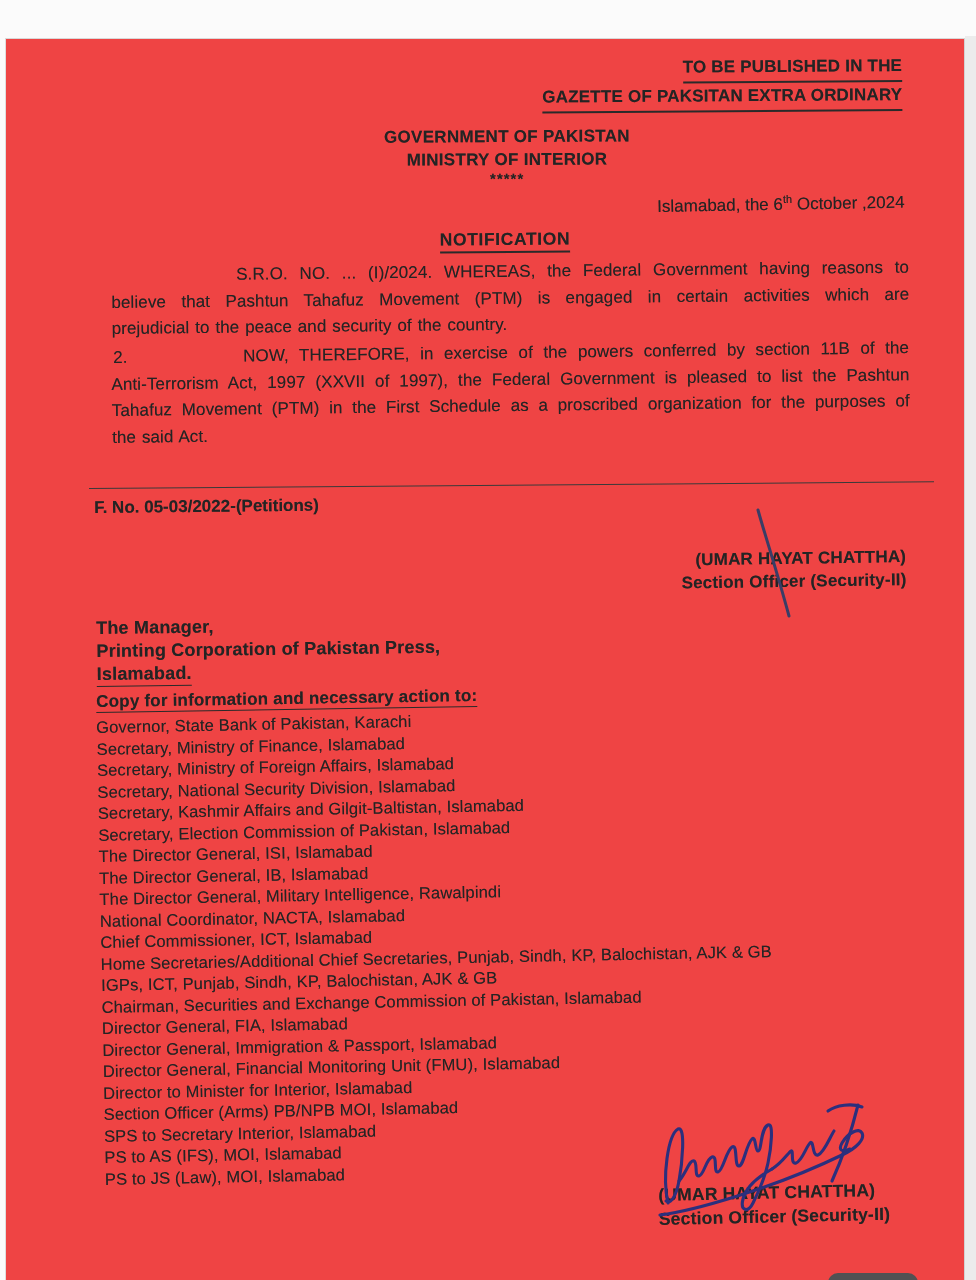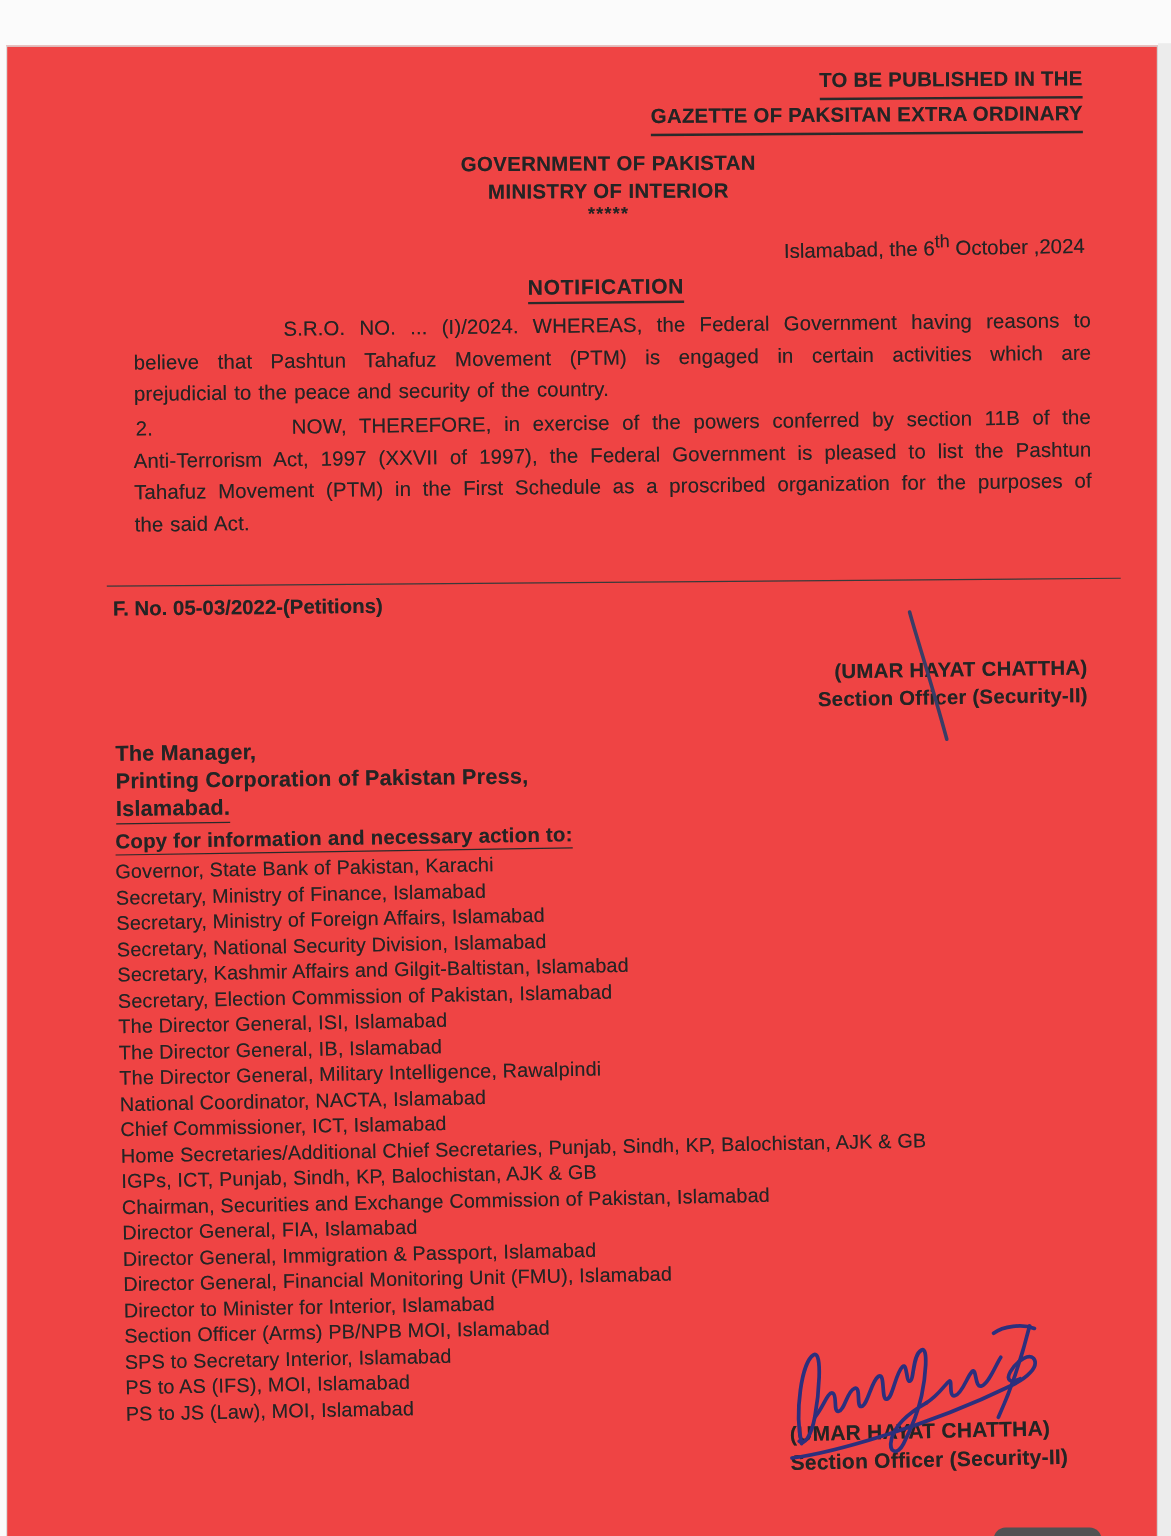--- a/index.html
+++ b/index.html
@@ -29,21 +29,21 @@
   .b { font-weight:bold; }
   .undl { display:inline-block; border-bottom:2px solid #2a2a2a; padding-bottom:1px; }
   .undl-thin { display:inline-block; border-bottom:1.8px solid #2a2a2a; padding-bottom:0px; }
 
   .hdr-right { top:14px; right:62px; text-align:right; line-height:26px;
                font-size:17px; letter-spacing:0.2px; transform:rotate(-0.4deg); transform-origin:right top; }
   .gov-block { top:86px; left:0; width:100%; text-align:center; line-height:23px;
                font-size:17px; letter-spacing:0.3px; transform:translateX(22px) rotate(-0.3deg); }
   .stars { font-size:15px; line-height:16px; letter-spacing:1px; }
   .dateline { top:152px; right:60px; font-size:17px; transform:rotate(-1deg); transform-origin:right top; }
-  .dateline sup { font-size:15px; }
+  .dateline sup { font-size:11px; }
   .notif-title { top:190px; left:0; width:100%; text-align:center;
                  font-size:17.5px; letter-spacing:0.6px; transform:translateX(20px) rotate(-0.5deg); }
 
   .para { left:105px; width:798px; font-size:17px; line-height:26.5px;
           letter-spacing:0.1px; word-spacing:1px; }
   .para1 { top:224px; transform:rotate(-0.6deg); transform-origin:left top; }
   .para2 { top:306px; transform:rotate(-0.7deg); transform-origin:left top; }
   .jline { text-align:justify; text-align-last:justify; }
   .jline.first1 { padding-left:125px; }
   .jline.first2 { padding-left:132px; }

